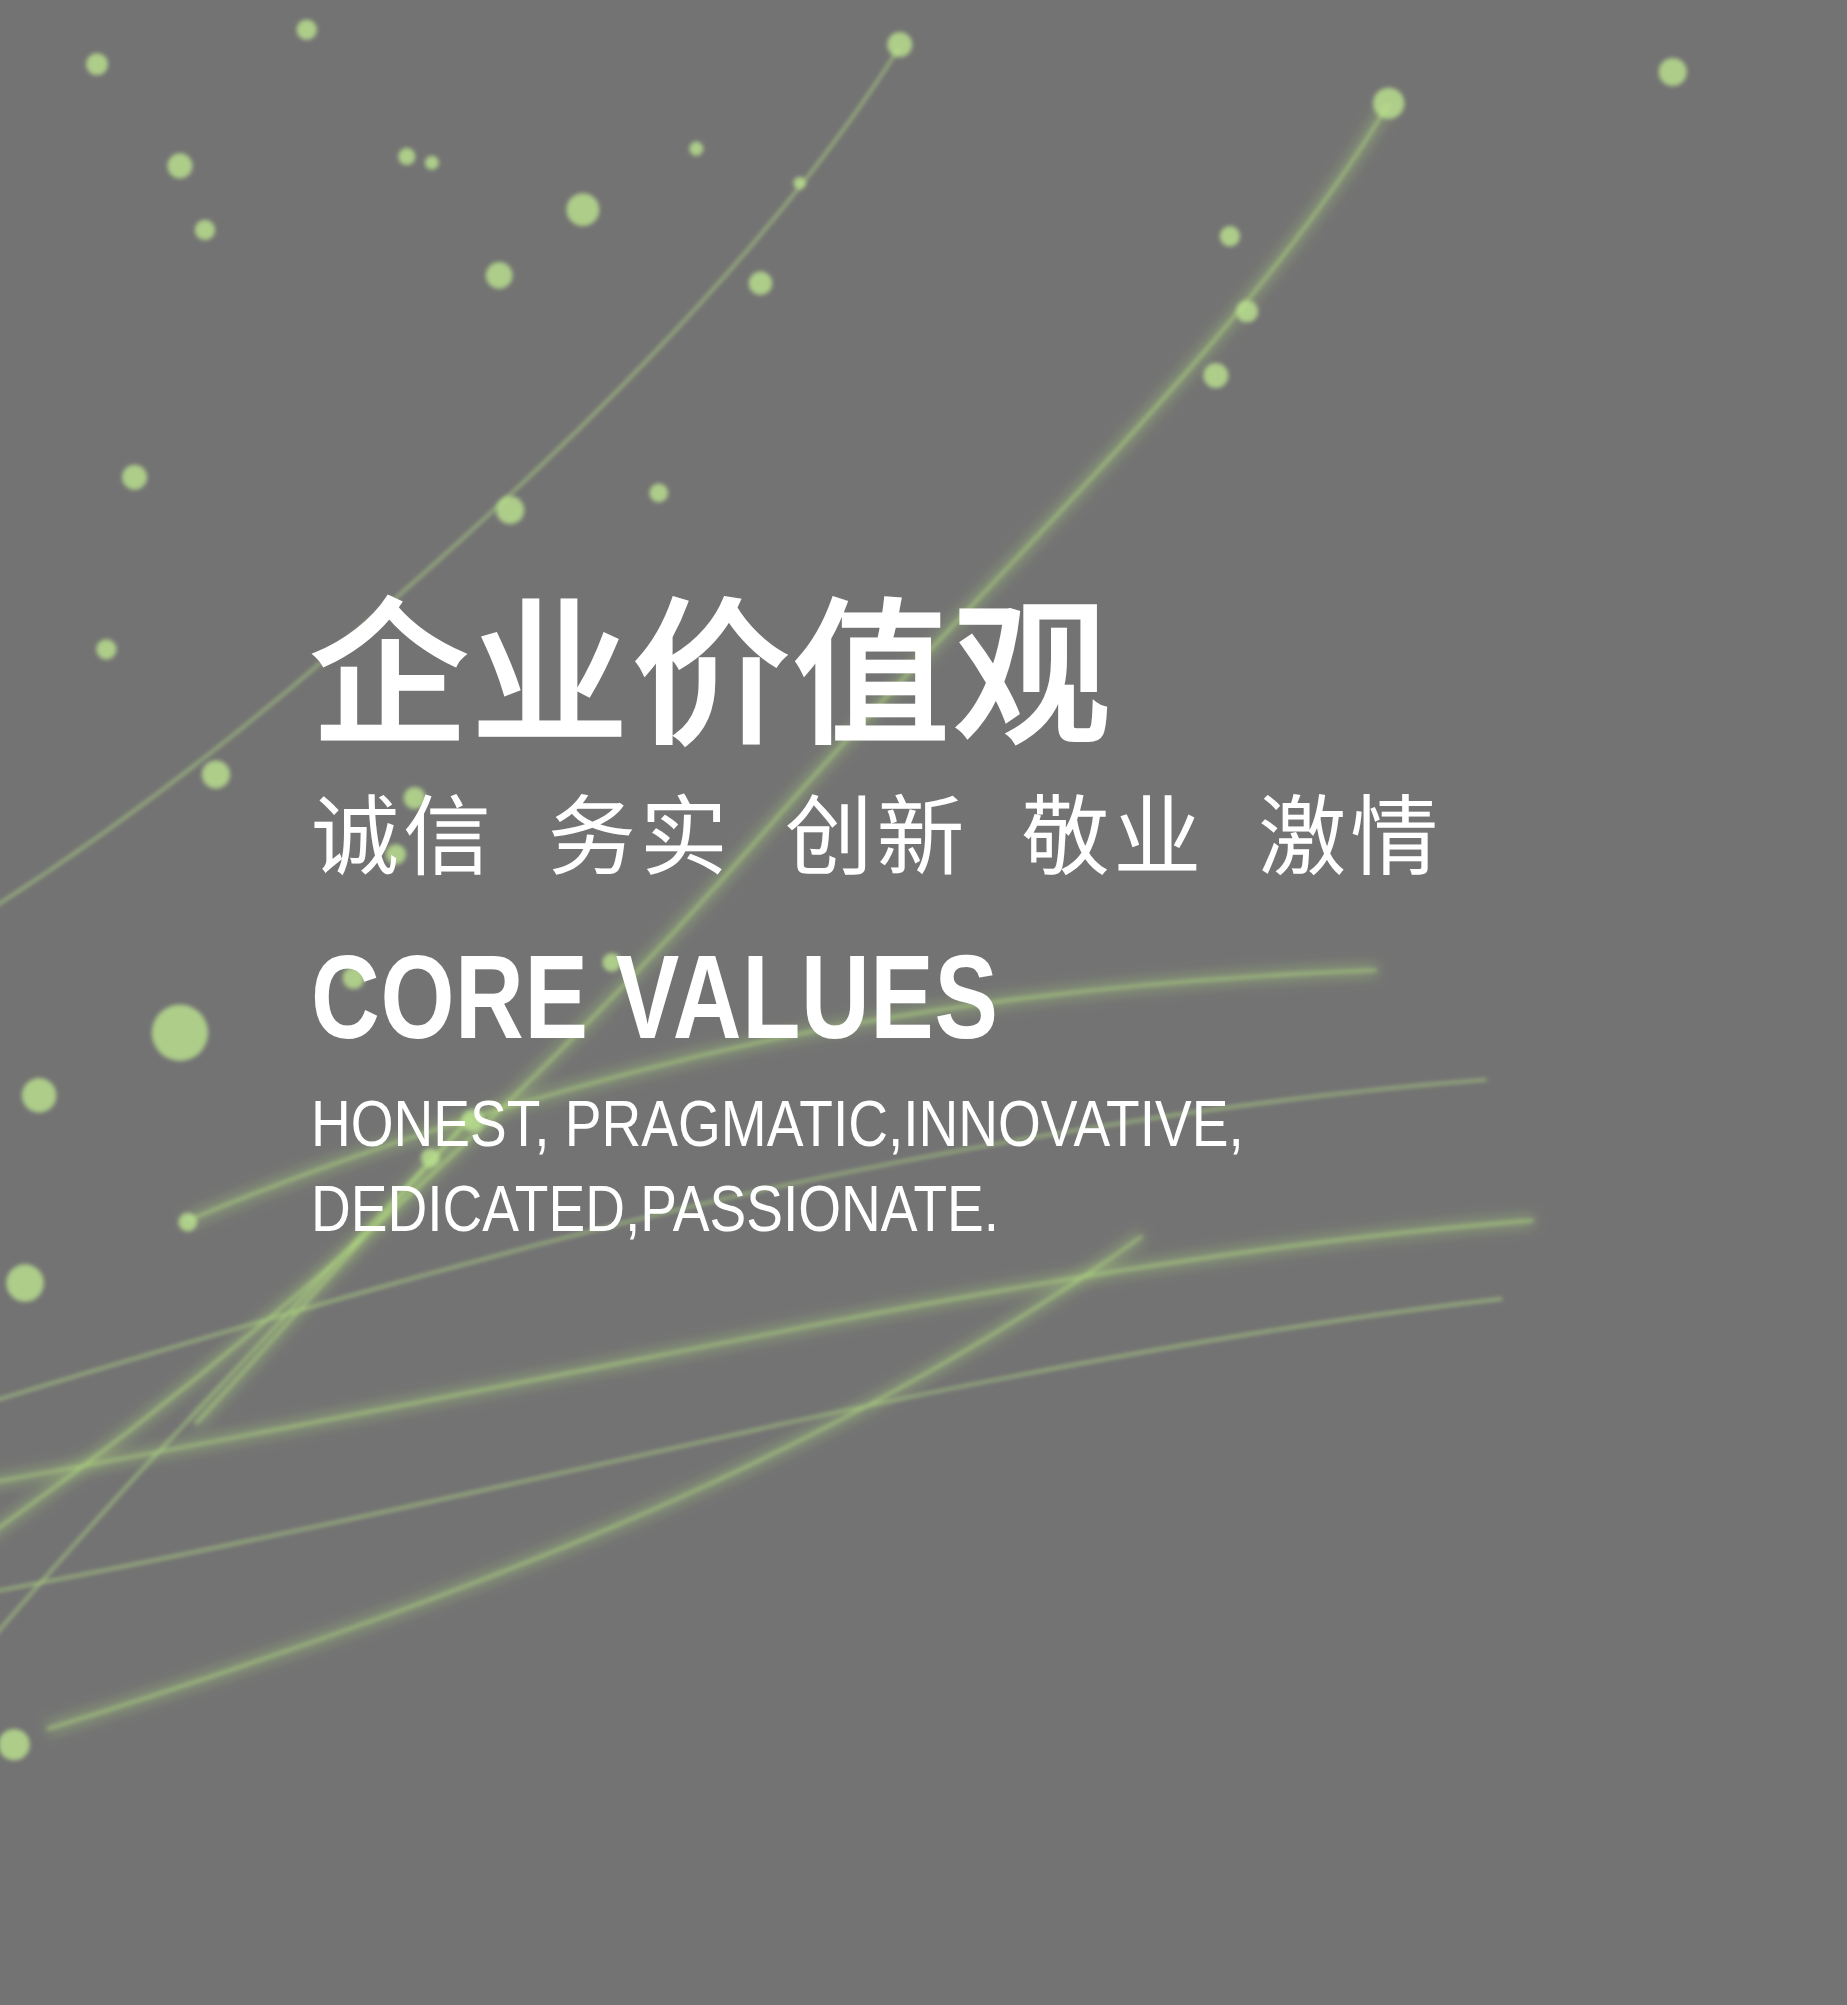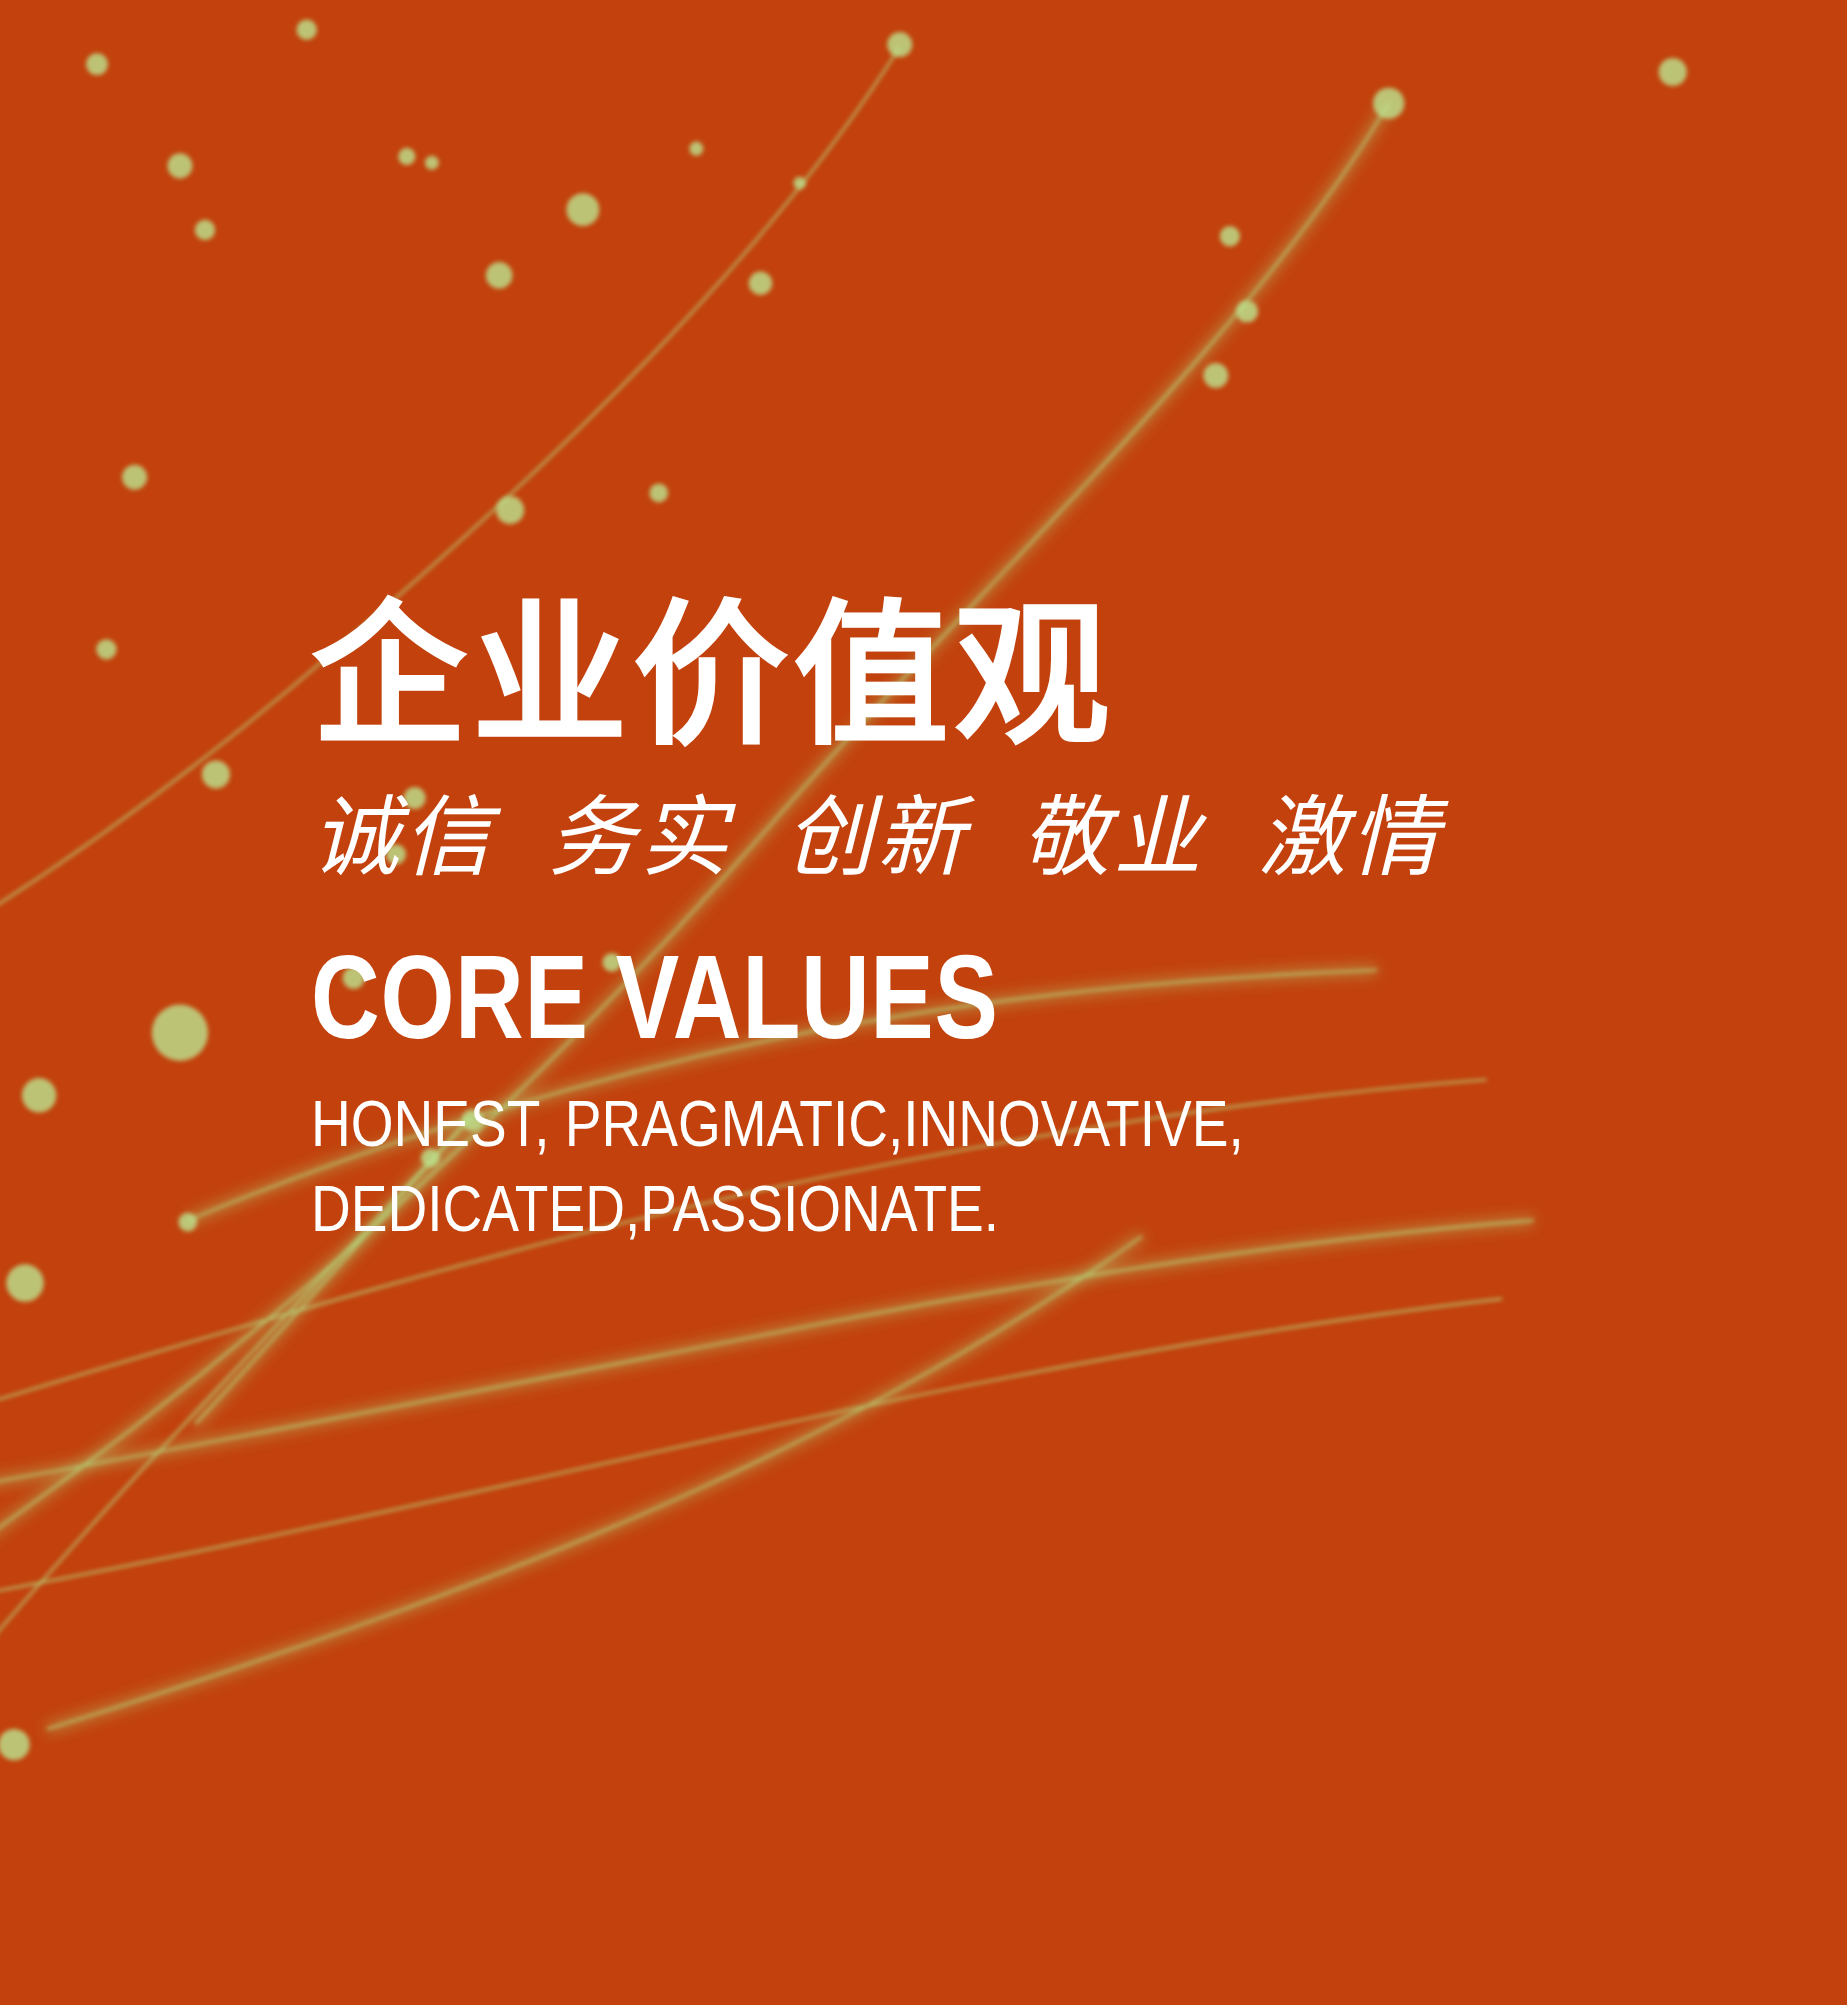--- a/index.html
+++ b/index.html
@@ -7,21 +7,21 @@
     margin: 0;
     padding: 0;
     background: #7dc02f;
   }
 
   #poster {
     position: relative;
     width: 1848px;
     height: 2006px;
     overflow: hidden;
-    background: #c2410c;
+    background: #737373;
     font-family: "Liberation Sans", "DejaVu Sans", sans-serif;
     -webkit-font-smoothing: antialiased;
   }
 
   
   #bg-network {
     position: absolute;
     inset: 0;
     width: 100%;
     height: 100%;
@@ -52,21 +52,21 @@
     margin: 28px 0 0 0;
     color: #ffffff;
     font-size: 88px;
     line-height: 1.15;
     font-weight: 400;
     letter-spacing: 3.9px;
     white-space: nowrap;
     font-family: "DejaVu Sans", "Liberation Sans", sans-serif;
   }
 
-  #values-cn .value-word { display: inline-block; font-style: italic; }
+  #values-cn .value-word { display: inline-block; }
   #values-cn .value-gap  { display: inline-block; width: 53px; }
 
   #title-en {
     margin: 48px 0 0 0;
     color: #ffffff;
     font-size: 119px;
     line-height: 1.0;
     font-weight: 700;
     letter-spacing: 0.8px;
     white-space: nowrap;

